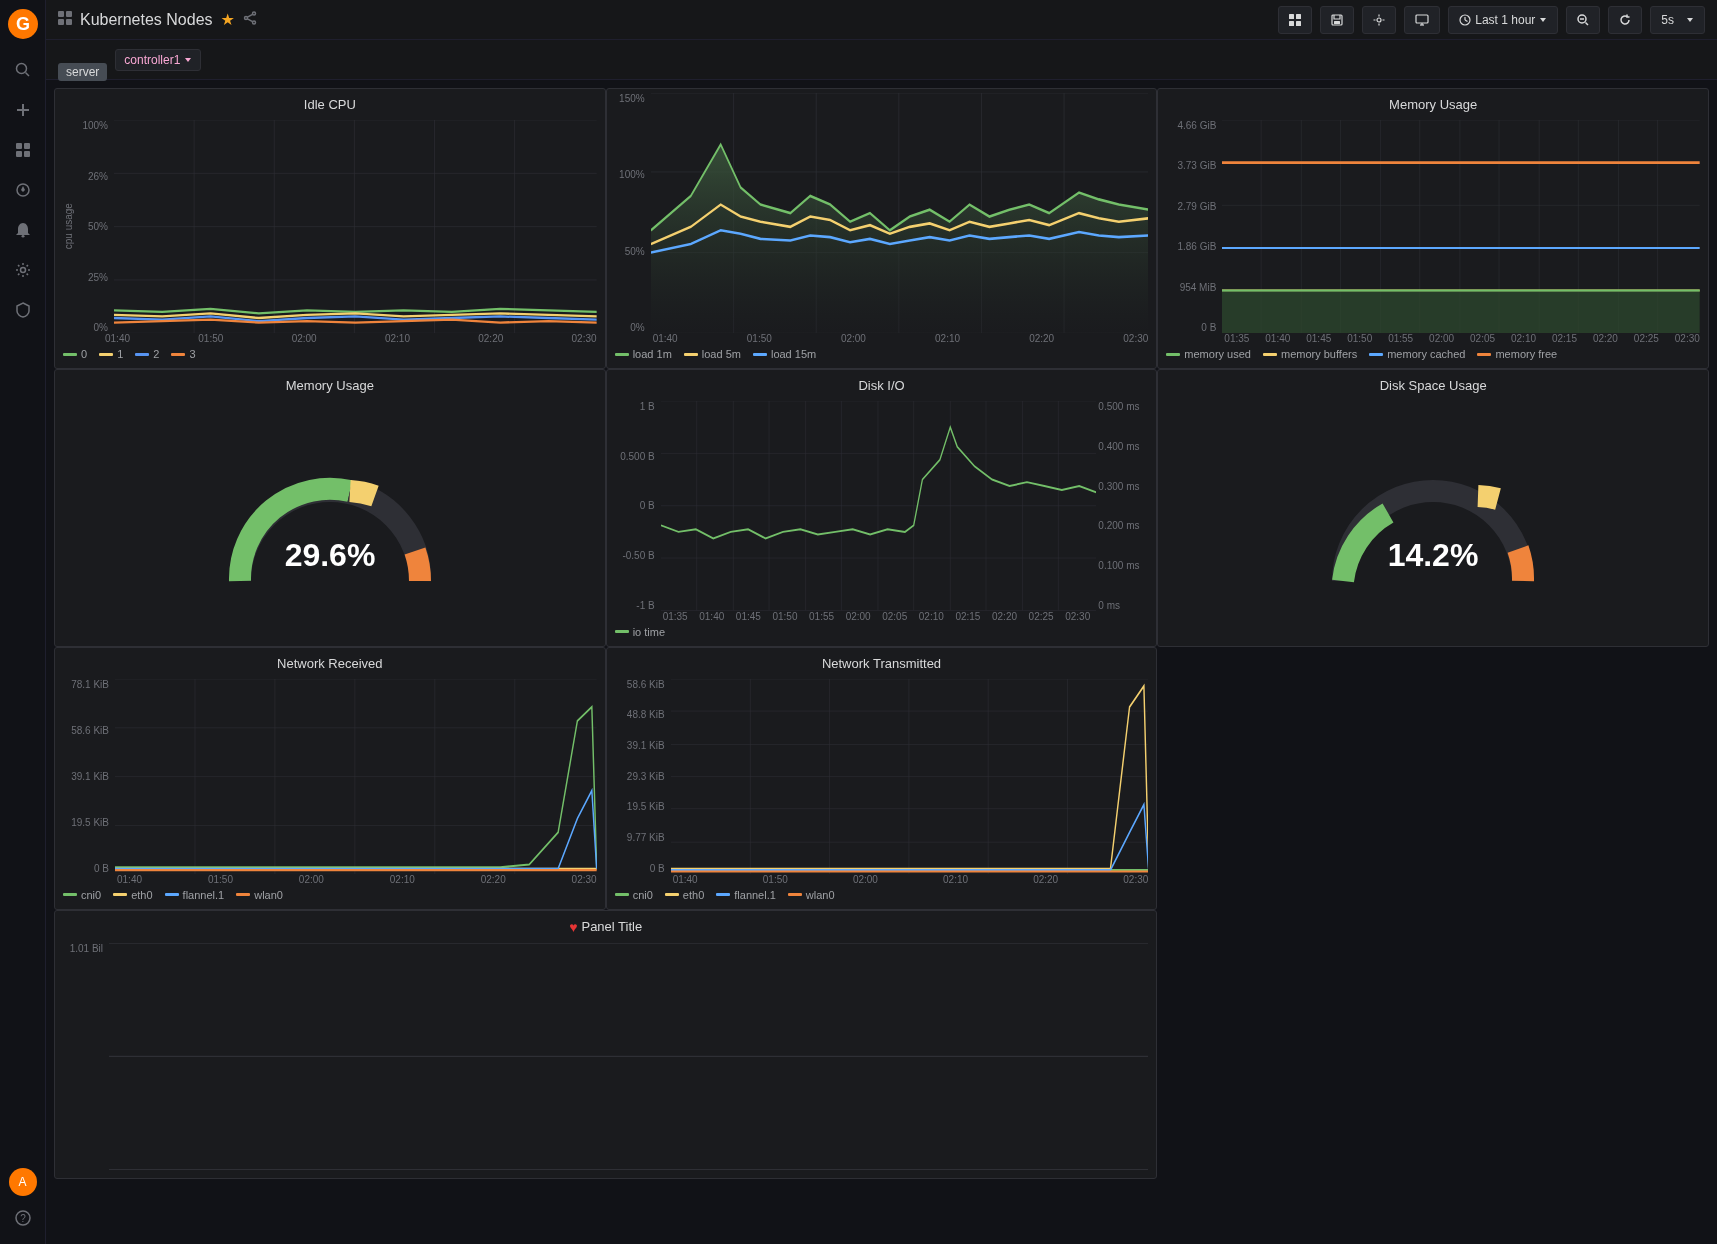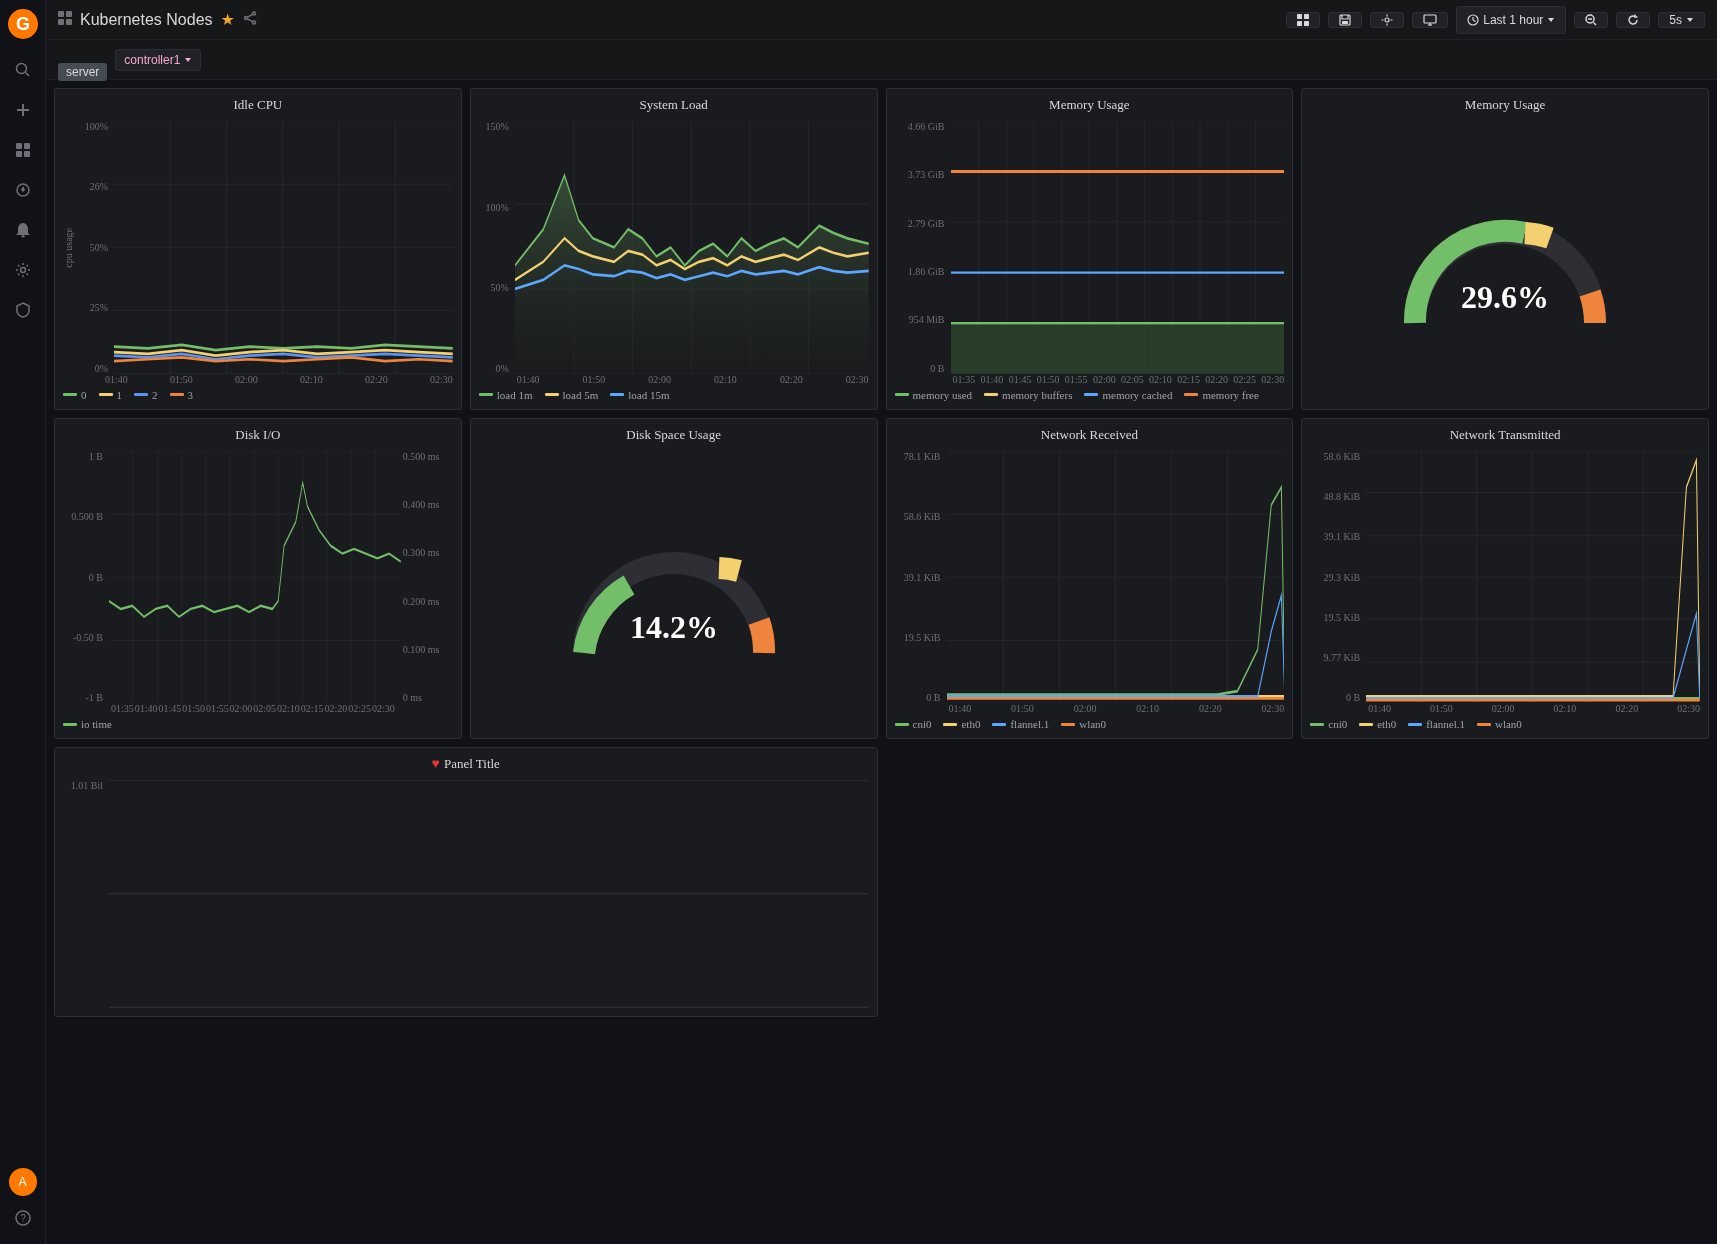--- a/index.html
+++ b/index.html
@@ -87,31 +87,31 @@
       align-items: center;
       gap: 8px;
     }
     .topbar-icon {
       color: #6e7077;
       font-size: 14px;
       cursor: pointer;
     }
     .topbar-spacer { flex: 1; }
     .topbar-btn {
-      height: 16px;
+      height: 28px;
       padding: 0 10px;
       background: #202227;
       border: 1px solid #2e2f35;
       border-radius: 3px;
       color: #d8d9da;
       font-size: 12px;
       cursor: pointer;
       display: flex;
       align-items: center;
-      gap: 4px;
+      gap: 12px;
     }
     .time-picker {
       display: flex;
       align-items: center;
       gap: 4px;
       height: 28px;
       padding: 0 10px;
       background: #202227;
       border: 1px solid #2e2f35;
       border-radius: 3px;
@@ -151,24 +151,22 @@
       align-items: center;
       gap: 4px;
     }
 
     
     .dashboard {
       flex: 1;
       overflow-y: auto;
       padding: 8px;
       display: grid;
-      grid-template-columns: 1fr 1fr 1fr 1fr;
+      grid-template-columns: 1fr 1fr 1fr;
       grid-template-rows: auto auto auto auto auto;
-      gap: 8px;
-      font-family: Liberation Serif, serif;
     }
 
     
     .panel {
       background: #1a1b1e;
       border: 1px solid #2e2f35;
       border-radius: 3px;
       display: flex;
       flex-direction: column;
       min-height: 200px;
@@ -466,21 +464,20 @@
           </div>
           <div class="legend-item">
             <div class="legend-dot" style="background:#ef843c;"></div>
             <span>3</span>
           </div>
         </div>
       </div>
     </div>
 
     <div class="panel" style="min-height:200px;">
-      <div class="panel-header">System Load</div>
       <div class="panel-body">
         <div style="display:flex; flex:1; position:relative;">
           <div style="display:flex; flex-direction:column; justify-content:space-between; font-size:10px; color:#6e7077; margin-right:4px; min-width:32px; text-align:right; padding:0 2px;">
             <span>150%</span>
               <span>100%</span>
               <span>50%</span>
               <span>0%</span>
           </div>
           <div style="flex:1; position:relative;">
             <svg width="100%" height="100%" viewBox="0 0 500 140" preserveAspectRatio="none">

